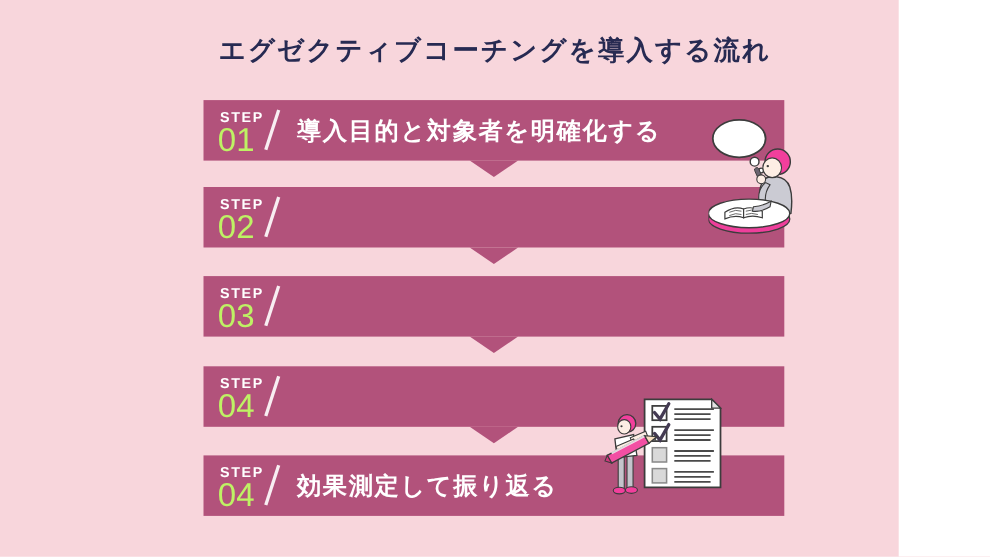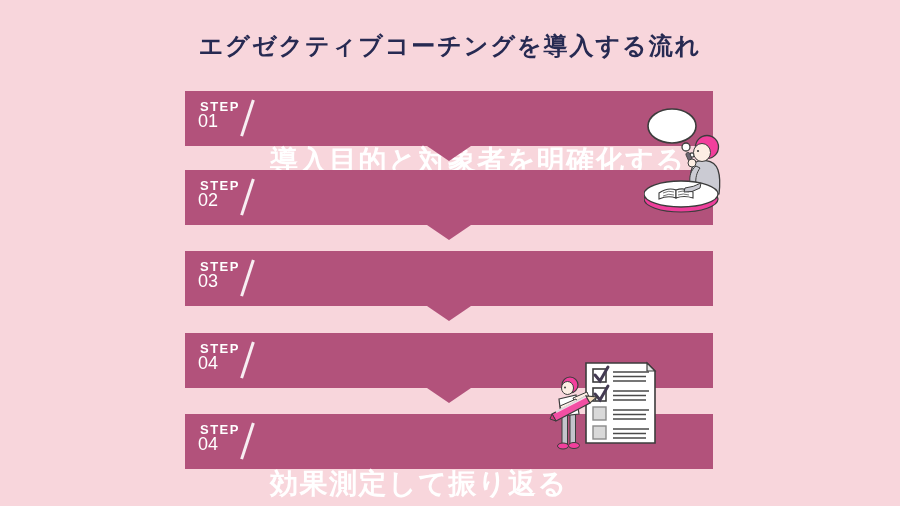--- a/index.html
+++ b/index.html
@@ -1,17 +1,17 @@
 <!DOCTYPE html>
 <html><head>
 <meta charset="utf-8">
 <style>
   html,body { margin:0; padding:0; }
   .canvas {
-    position:relative; width:900px; height:506px;
+    position:relative; width:817px; height:506px;
     background:#f8d6dc; overflow:hidden;
     font-family:"Liberation Sans","DejaVu Sans",sans-serif;
   }
   .title {
     position:absolute; top:30px; left:0; width:900px;
     margin:0; text-align:center;
     font-size:24px; font-weight:800; letter-spacing:2px;
     color:#272a52;
   }
   .step {
@@ -19,32 +19,31 @@
     background:#b2527b;
   }
   .s0 { top:91px; }  .s1 { top:170px; } .s2 { top:251px; }
   .s3 { top:333px; } .s4 { top:414px; }
   .step-label {
     position:absolute; left:15px; top:8px;
     font-size:13px; letter-spacing:1.5px; color:#ffffff; font-weight:600;
   }
   .step-number {
     position:absolute; left:13px; top:20px;
-    font-size:18px; color:#ffffff; font-weight:500;
+    font-size:30px; color:#bef264; font-weight:500;
   }
   .slash {
     position:absolute; left:61px; top:8px; width:2.5px; height:38px;
     background:rgba(255,255,255,0.9);
     transform:rotate(18deg);
   }
   .step-text {
     position:absolute; left:85px; top:50%; transform:translateY(-50%);
-    font-size:28px; font-weight:bold; letter-spacing:1.5px; color:#ffffff;
+    font-size:22px; font-weight:bold; letter-spacing:1.5px; color:#ffffff;
     white-space:nowrap;
-    margin-top:42px;
   }
   .down-arrow {
     position:absolute; left:50%; margin-left:-22px; top:55px;
     width:0; height:0;
     border-left:22px solid transparent;
     border-right:22px solid transparent;
     border-top:15px solid #b2527b;
   }
   .illo { position:absolute; z-index:5; }
   .illo-thinking  { left:644px; top:104px; width:80px;  height:112px; }

